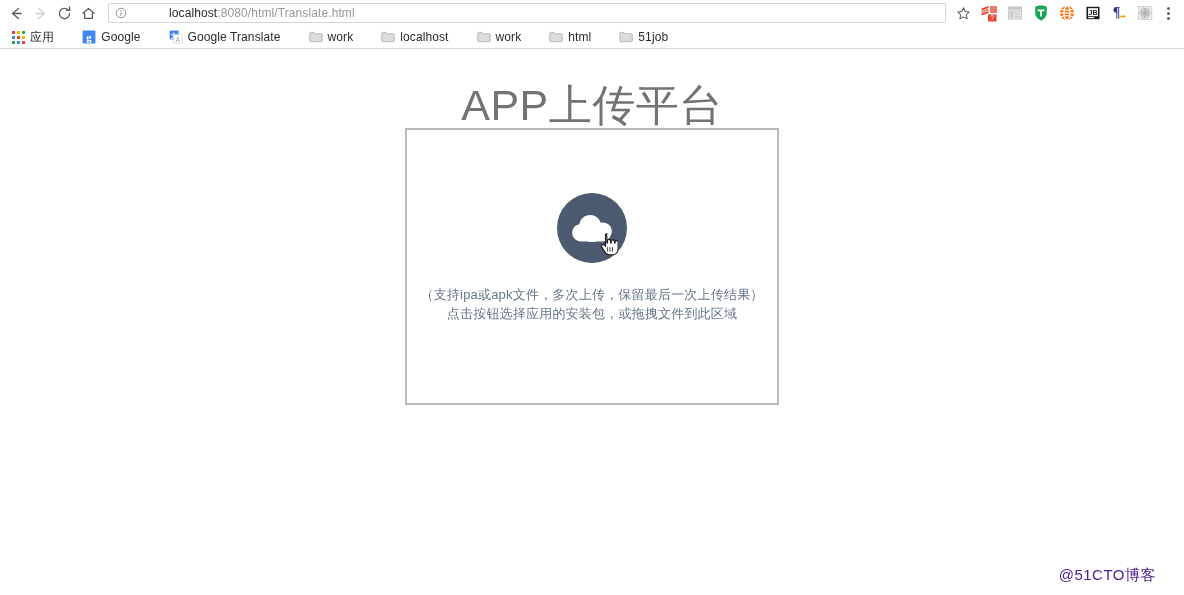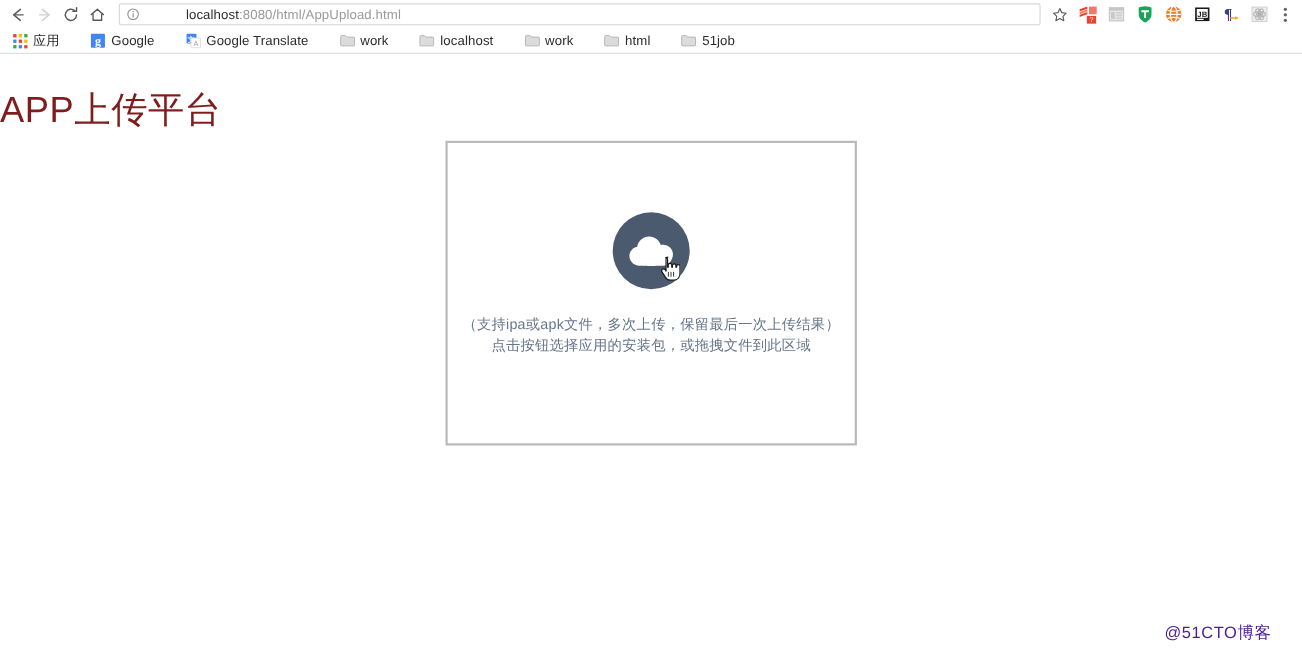--- a/index.html
+++ b/index.html
@@ -167,23 +167,23 @@
 
   
   .page {
     position: relative;
     width: 1184px;
     height: 545px;
     background: #ffffff;
   }
 
   .page-title {
-    text-align: left;
-    font-size: 33px;
-    color: #7f1d1d;
+    text-align: center;
+    font-size: 43px;
+    color: #737373;
     font-weight: 400;
     margin: 0;
     padding-top: 31px;
     letter-spacing: 0.5px;
     line-height: 1.2;
   }
 
   .dropzone {
     position: absolute;
     left: 405px;
@@ -277,21 +277,21 @@
         <path d="M4.6 8.0 L4.6 13.4 L12.4 13.4 L12.4 8.0" fill="none" stroke="#5a5a5a" stroke-width="1.25" stroke-linecap="round" stroke-linejoin="round"></path>
       </svg>
     </div>
 
     <div class="omnibox">
       <svg class="info-icon" viewBox="0 0 14 14">
         <circle cx="7" cy="7" r="5.6" fill="none" stroke="#8a8a8a" stroke-width="1.1"></circle>
         <circle cx="7" cy="4.3" r="0.75" fill="#8a8a8a"></circle>
         <rect x="6.4" y="6" width="1.2" height="4.5" rx="0.5" fill="#8a8a8a"></rect>
       </svg>
-      <span class="url-text"><span class="url-host">localhost</span><span>:8080/html/AppUpload.html</span></span>
+      <span class="url-text"><span class="url-host">localhost</span><span>:8080/html/Translate.html</span></span>
     </div>
 
     <div class="star-btn">
       <svg width="15" height="15" viewBox="0 0 16 16">
         <path d="M8 1.9 L9.85 5.9 L14.1 6.4 L11 9.4 L11.85 13.7 L8 11.55 L4.15 13.7 L5 9.4 L1.9 6.4 L6.15 5.9 Z" fill="none" stroke="#5a5a5a" stroke-width="1.1" stroke-linejoin="round"></path>
       </svg>
     </div>
 
     <div class="ext-strip">
 

